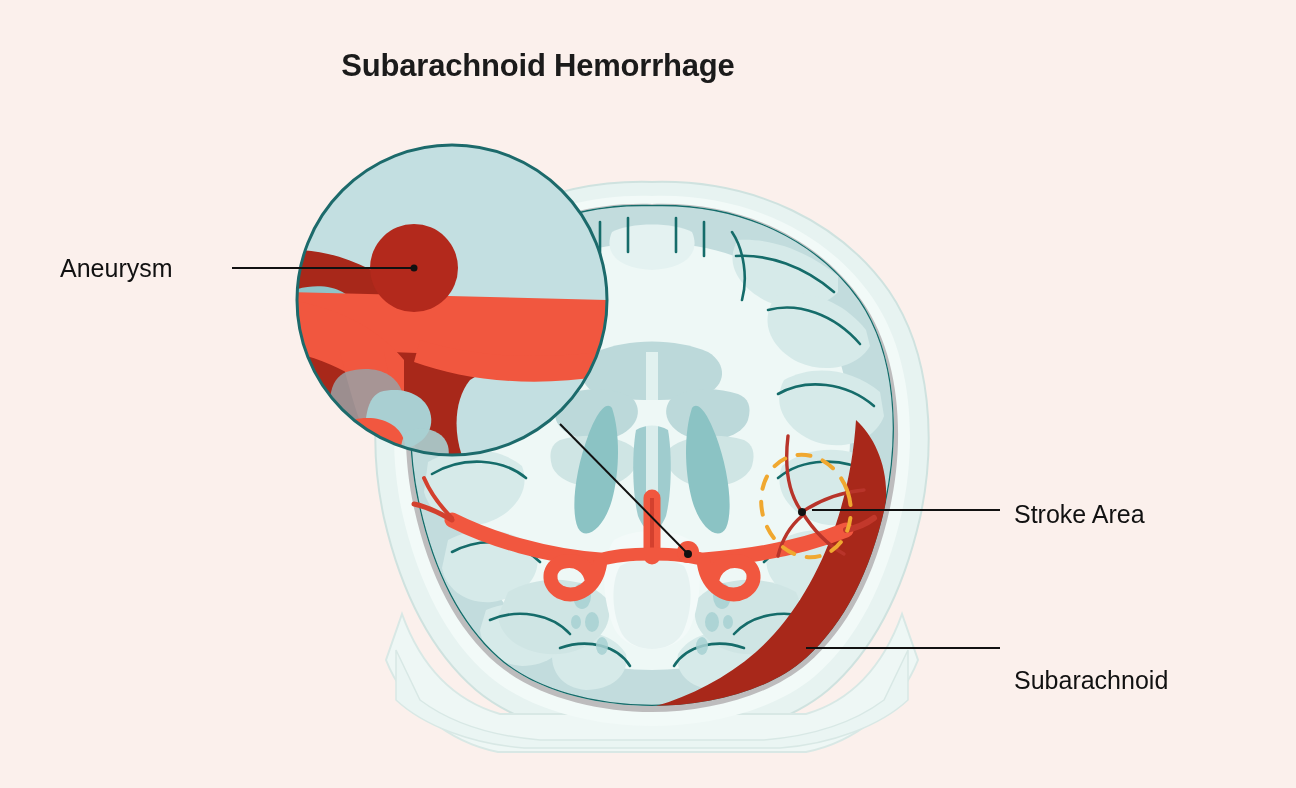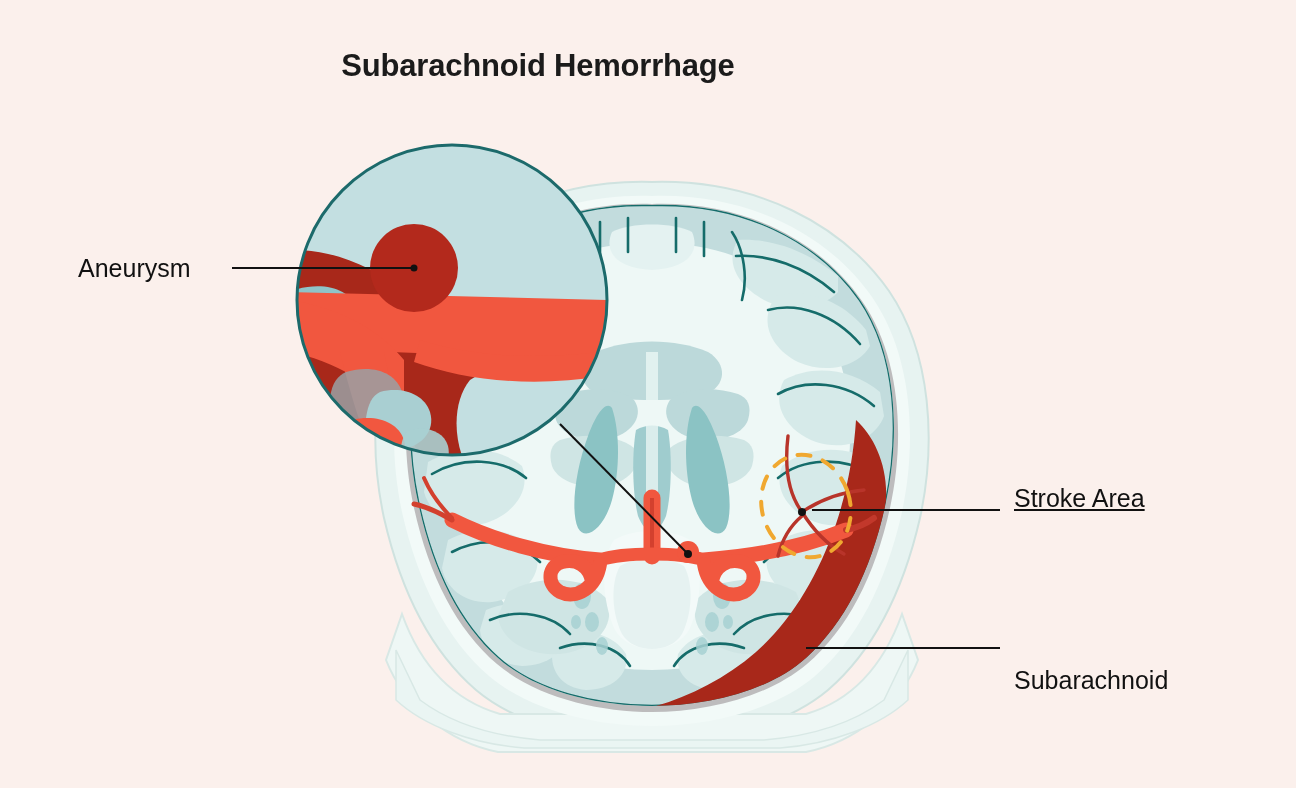--- a/index.html
+++ b/index.html
@@ -43,27 +43,26 @@
   }
   .lbl {
     position: absolute;
     color: #111111;
     font-size: 25px;
     font-family: "Liberation Sans", sans-serif;
     line-height: 36px;
     white-space: pre;
   }
   #label-aneurysm {
-    left: 78px;
+    left: 60px;
     top: 250px;
   }
   #label-stroke {
     left: 1014px;
-    top: 480px;
-    text-decoration: underline;
+    top: 496px;
   }
   #label-blood {
     left: 1014px;
     top: 590px;
   }
 </style>
 </head>
 <body>
 
 <div id="stage">

